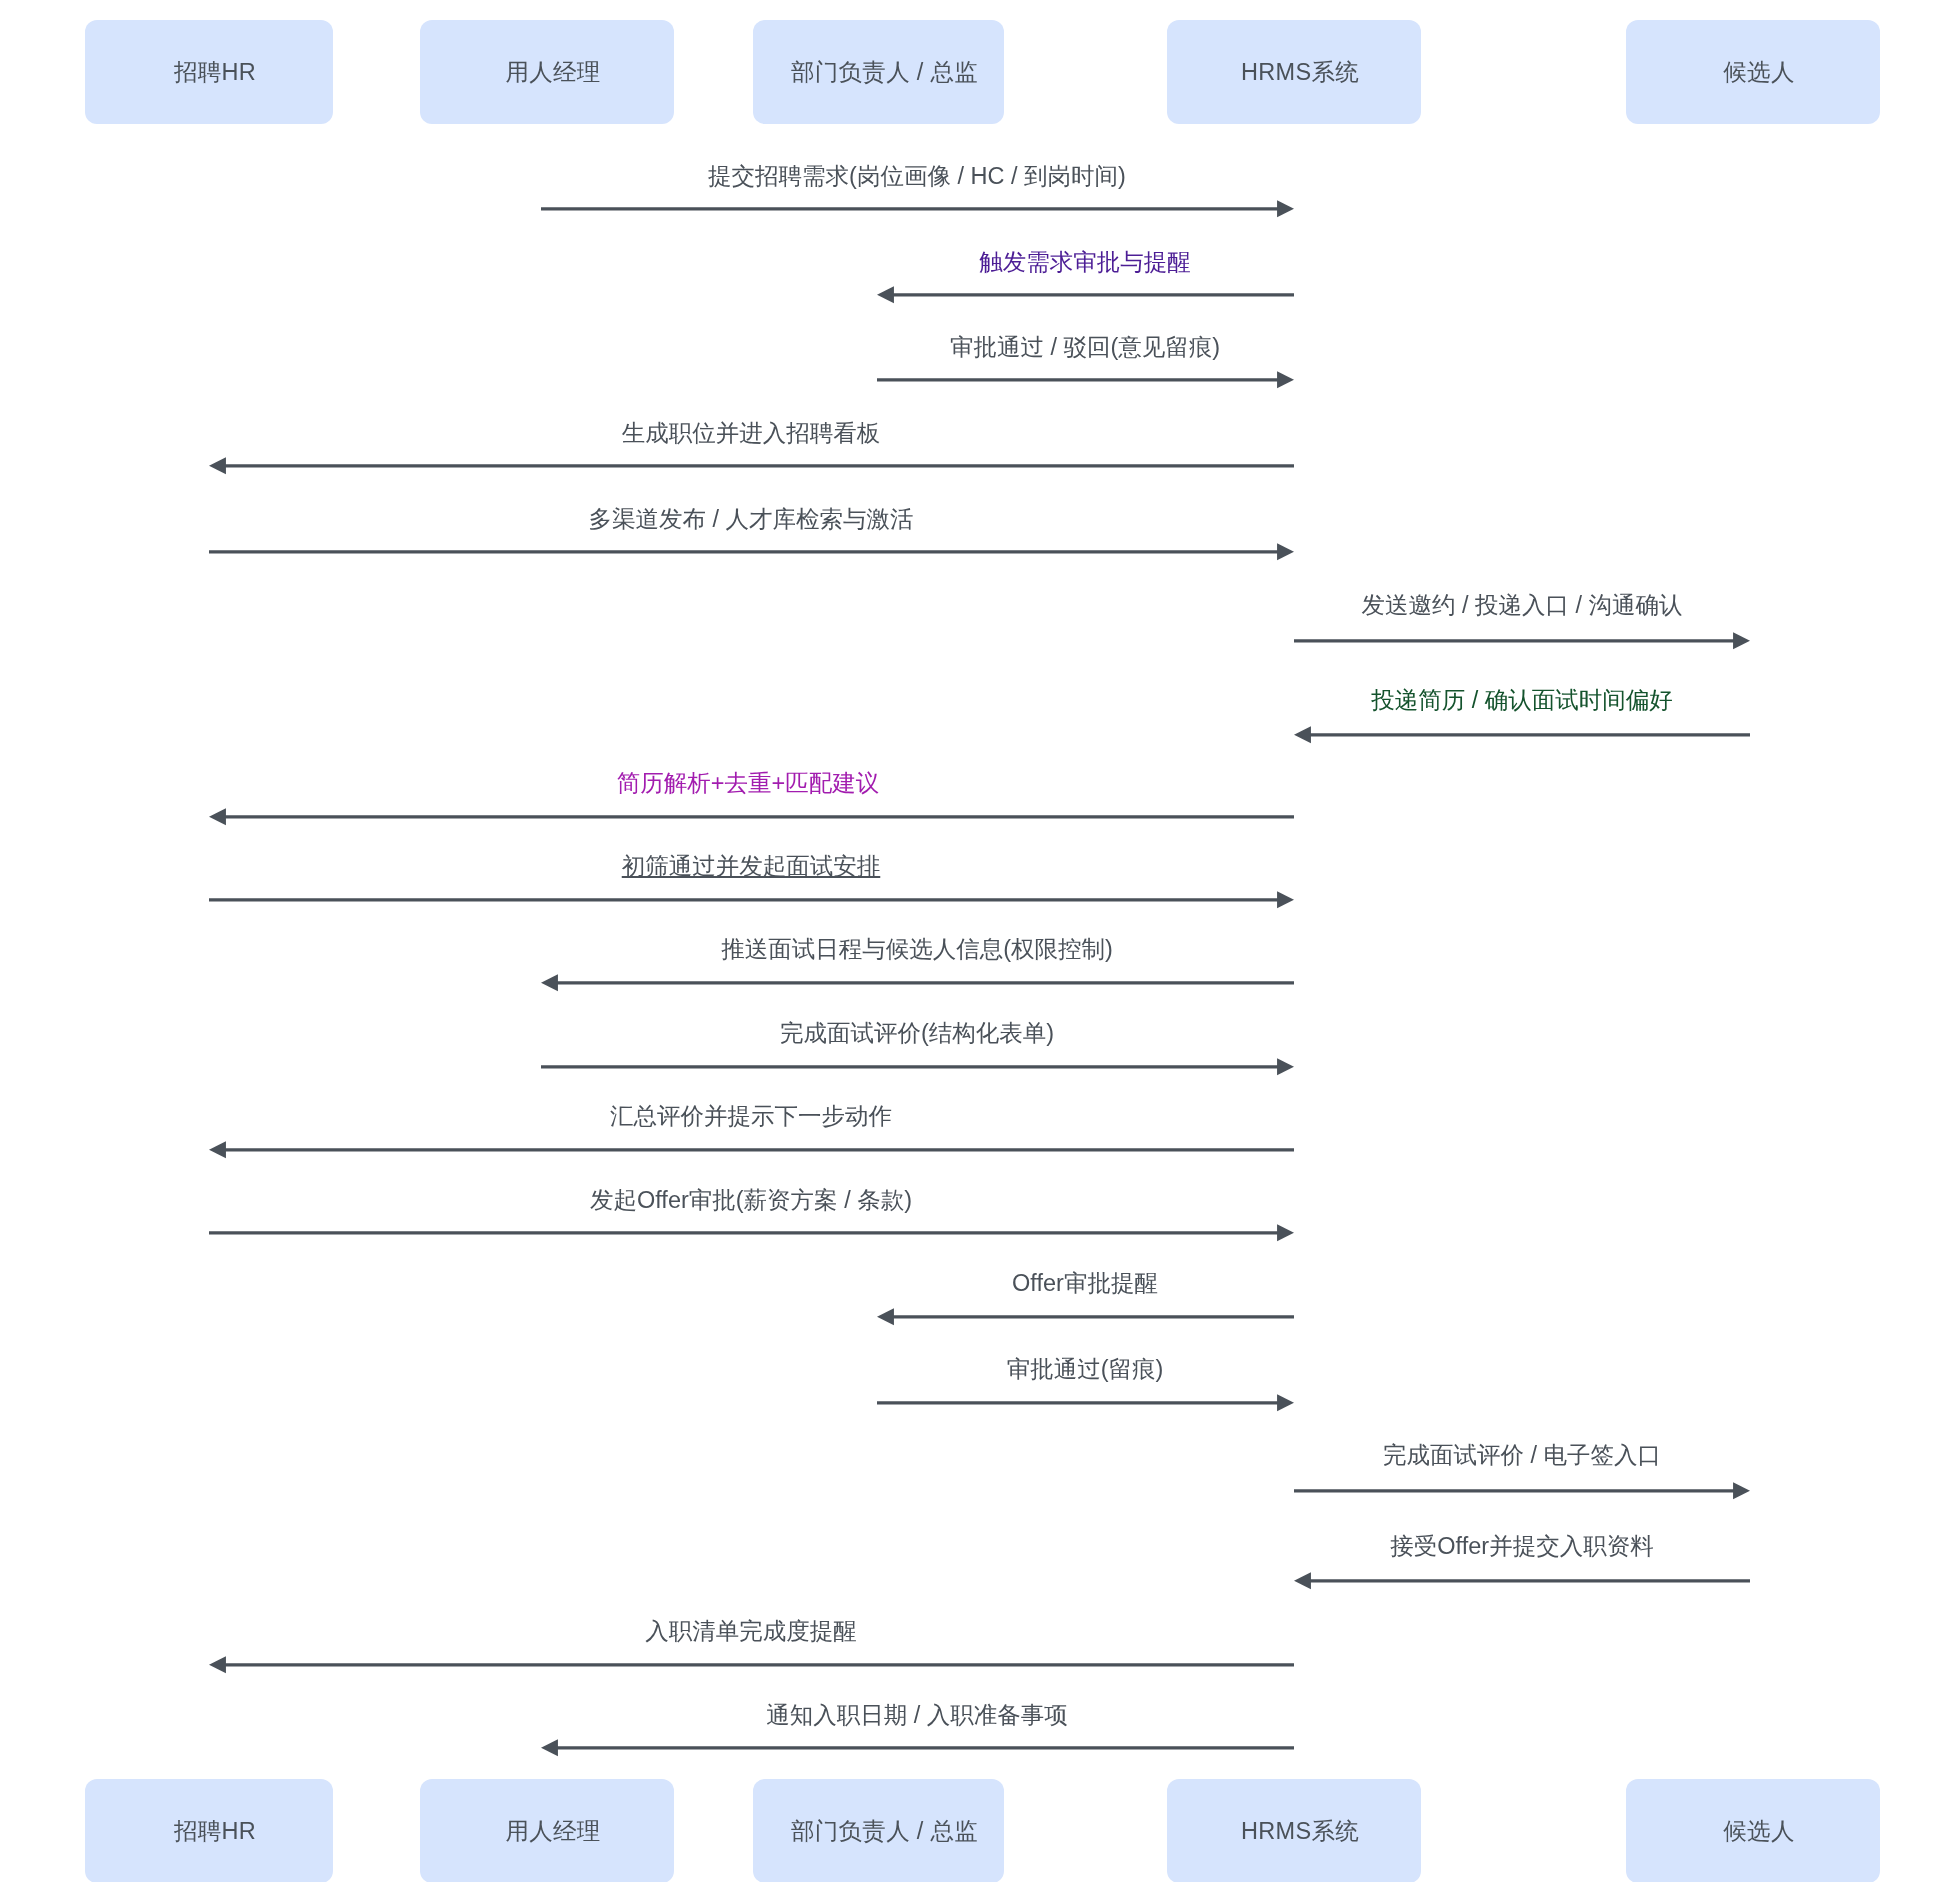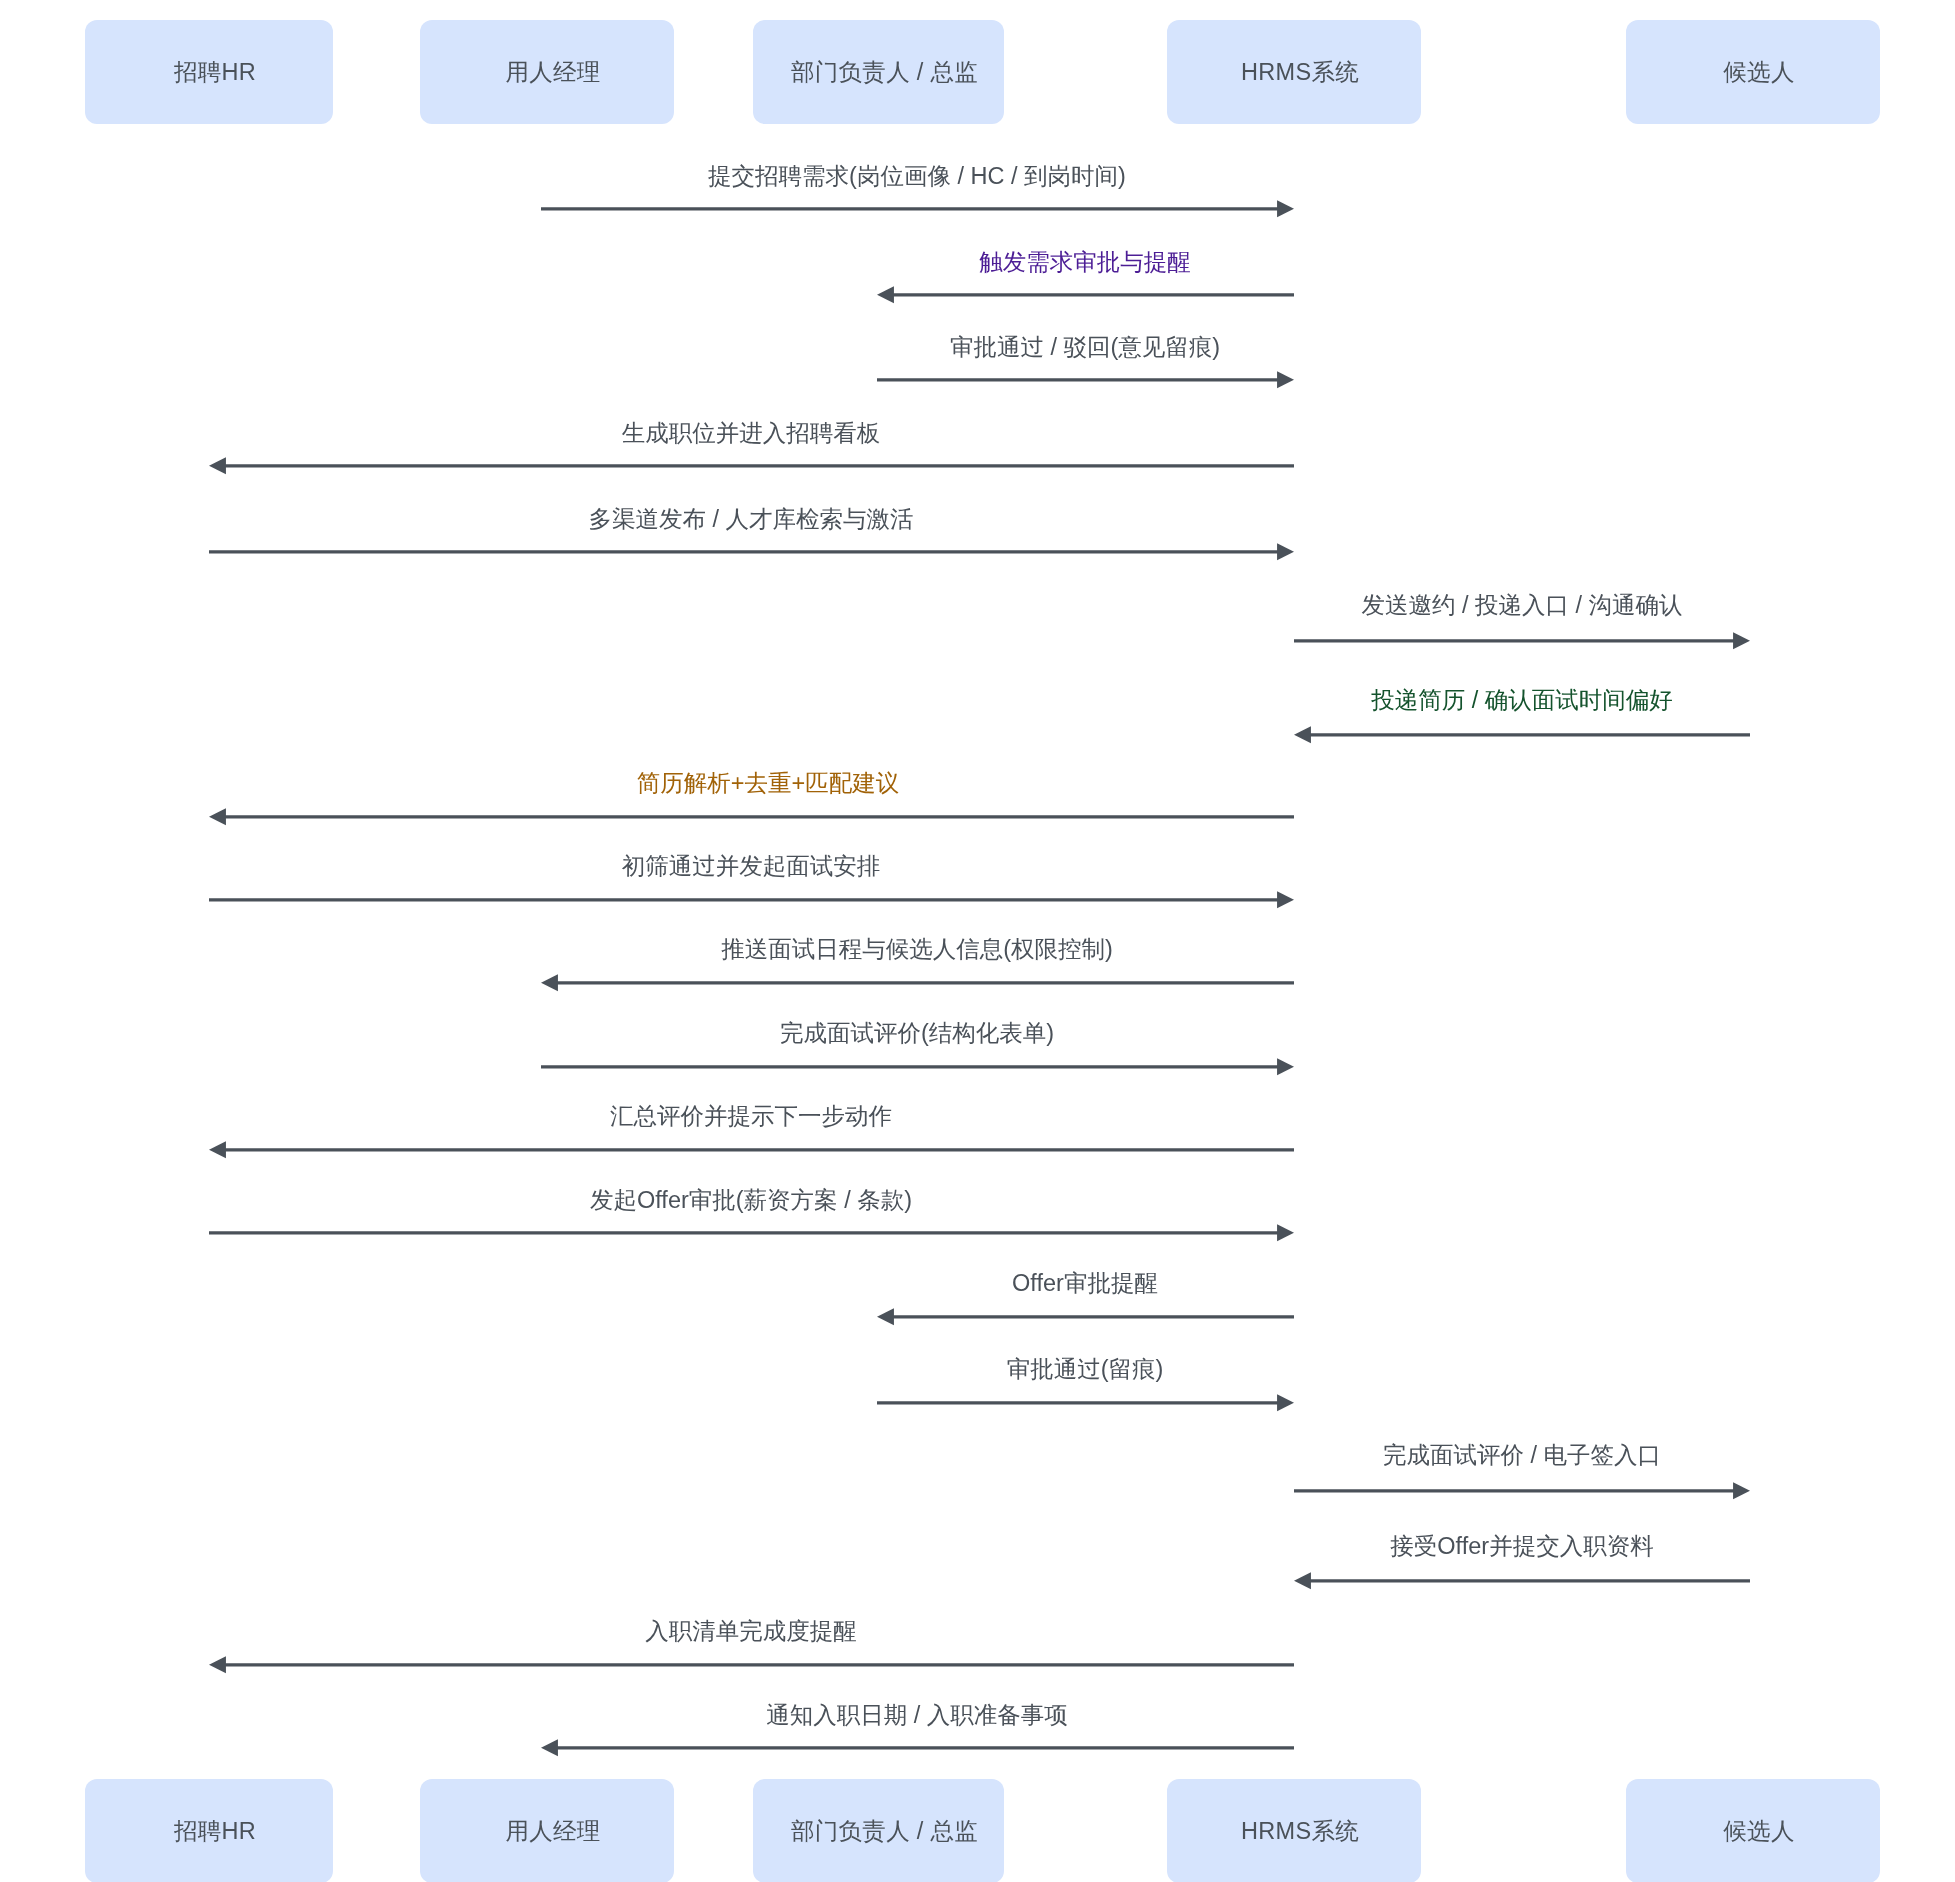--- a/index.html
+++ b/index.html
@@ -127,28 +127,28 @@
           <polygon fill="#4a5159" points="700,15 674,2 674,28"></polygon>
         </svg>
       </div>
       <div class="msg-label" style="left: 1522px; top: 684px; color: #14532d;">投递简历 / 确认面试时间偏好</div>
       <div class="msg-arrow" style="left: 1294px; top: 725px; width: 456px;">
         <svg width="456" height="19.6" viewBox="0 0 700 30">
           <line y1="15" y2="15" stroke="#4a5159" stroke-width="5" x1="700" x2="24"></line>
           <polygon fill="#4a5159" points="0,15 26,2 26,28"></polygon>
         </svg>
       </div>
-      <div class="msg-label" style="left: 768px; top: 767px; color: #a16207;">简历解析+去重+匹配建议</div>
+      <div class="msg-label" style="left: 748px; top: 767px; color: #a21caf;">简历解析+去重+匹配建议</div>
       <div class="msg-arrow" style="left: 209px; top: 807px; width: 1085px;">
         <svg width="1085" height="19.6" viewBox="0 0 1665 30">
           <line y1="15" y2="15" stroke="#4a5159" stroke-width="5" x1="1665" x2="24"></line>
           <polygon fill="#4a5159" points="0,15 26,2 26,28"></polygon>
         </svg>
       </div>
-      <div class="msg-label" style="left: 751px; top: 850px; color: rgb(74, 81, 89);">初筛通过并发起面试安排</div>
+      <div class="msg-label" style="left: 751px; top: 850px; color: rgb(74, 81, 89); text-decoration: underline;">初筛通过并发起面试安排</div>
       <div class="msg-arrow" style="left: 209px; top: 890px; width: 1085px;">
         <svg width="1085" height="19.6" viewBox="0 0 1665 30">
           <line y1="15" y2="15" stroke="#4a5159" stroke-width="5" x1="0" x2="1641"></line>
           <polygon fill="#4a5159" points="1665,15 1639,2 1639,28"></polygon>
         </svg>
       </div>
       <div class="msg-label" style="left: 917px; top: 933px; color: rgb(74, 81, 89);">推送面试日程与候选人信息(权限控制)</div>
       <div class="msg-arrow" style="left: 541px; top: 973px; width: 753px;">
         <svg width="753" height="19.6" viewBox="0 0 1155 30">
           <line y1="15" y2="15" stroke="#4a5159" stroke-width="5" x1="1155" x2="24"></line>

